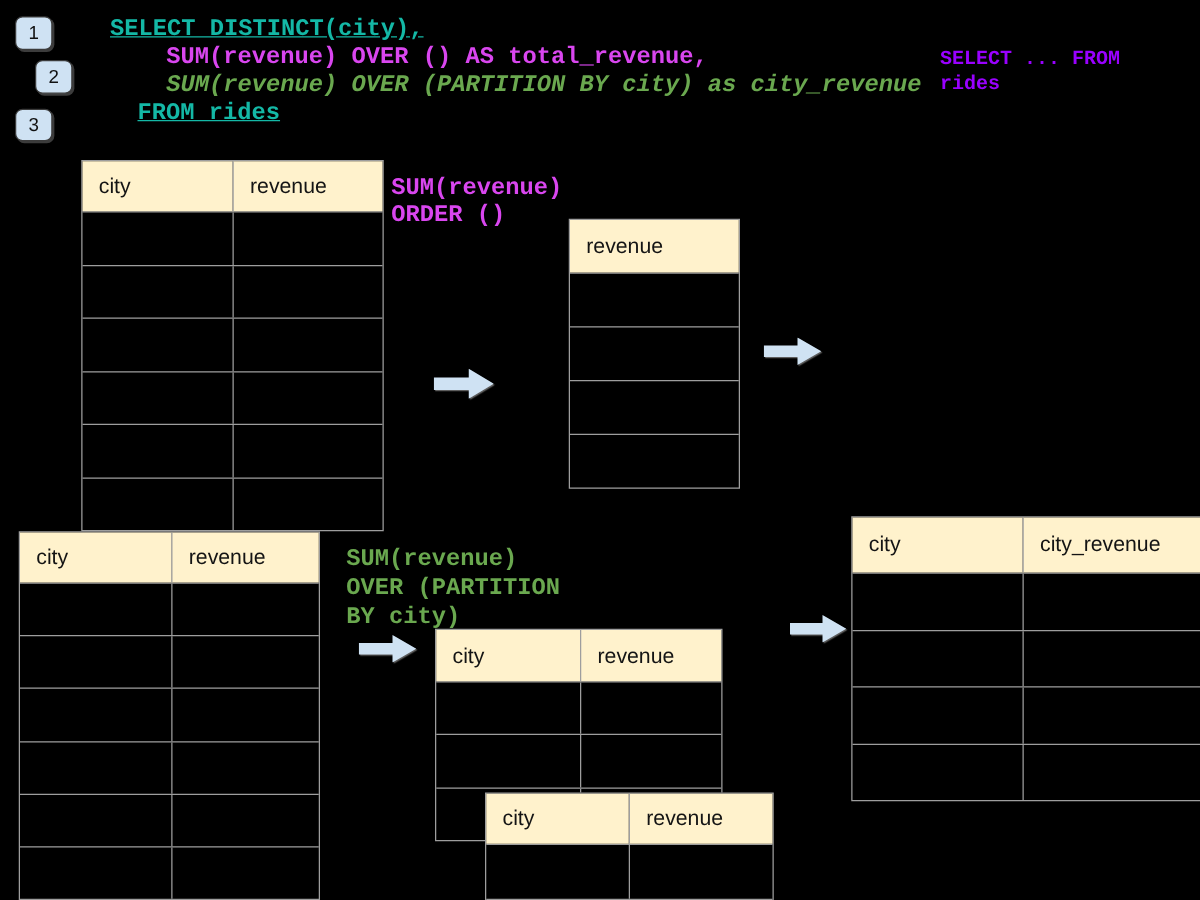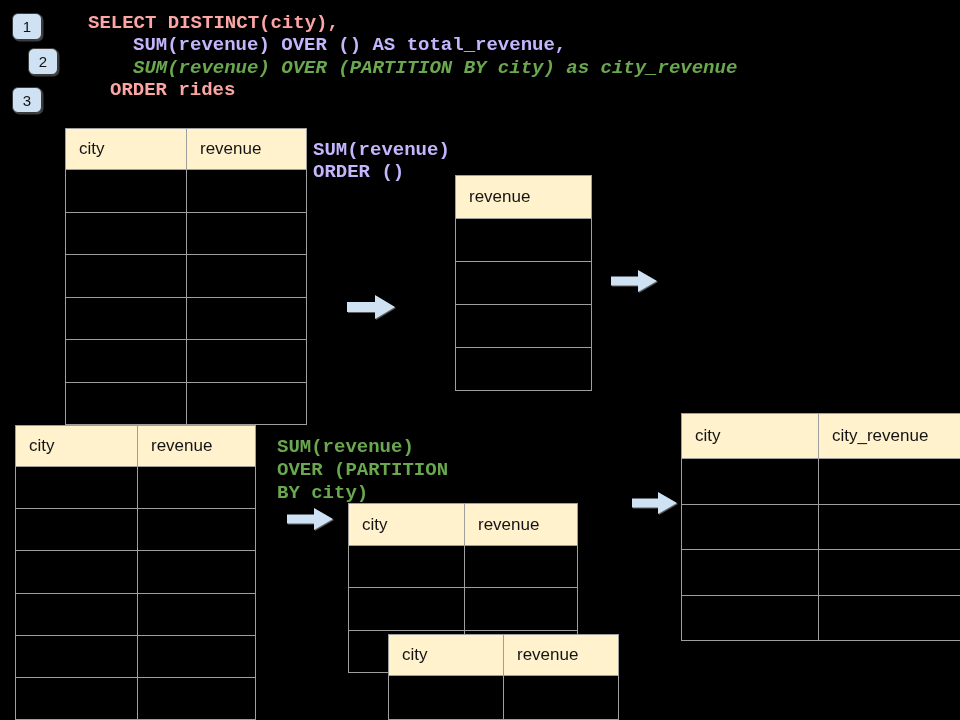--- a/index.html
+++ b/index.html
@@ -8,22 +8,22 @@
     font-family:"Liberation Sans",sans-serif;
   }
   .canvas{position:absolute;inset:0;width:960px;height:720px;background:#000;}
 
   
   .code{
     position:absolute;white-space:pre;
     font-family:"Liberation Mono","DejaVu Sans Mono",monospace;
     font-weight:bold;font-size:19px;line-height:22px;
   }
-  .c-purple{color:#fca5a5;}
-  .c-red{color:#c4b5fd;}
+  .c-purple{color:#14b8a6;text-decoration:underline;}
+  .c-red{color:#d946ef;}
   .c-green{color:#6aa84f;}
   .note{
     position:absolute;left:752px;top:37px;white-space:pre;
     font-family:"Liberation Mono","DejaVu Sans Mono",monospace;
     font-weight:bold;font-size:16px;line-height:20px;color:#9900ff;
   }
 
   
   .badge{
     position:absolute;width:28px;height:25px;background:#cfe2f3;
@@ -78,22 +78,23 @@
   <div class="badge b2">
     <span>2</span>
   </div>
   <div class="badge b3">
     <span>3</span>
   </div>
 
   <div class="code c-purple" style="left:88px;top:12px;">SELECT DISTINCT(city),</div>
   <div class="code c-red" style="left:133px;top:34px;">SUM(revenue) OVER () AS total_revenue,</div>
   <div class="code c-green" style="left:133px;top:57px;font-style:italic;">SUM(revenue) OVER (PARTITION BY city) as city_revenue</div>
-  <div class="code c-purple" style="left:110px;top:79px;">ORDER rides</div>
-
+  <div class="code c-purple" style="left:110px;top:79px;">FROM rides</div>
+
+  <div class="note"><span>SELECT ... FROM</span><br><span>rides</span></div>
 
   <div class="code c-red" style="left:313px;top:139px;"><span>SUM(revenue)</span><br><span>ORDER ()</span></div>
 
   <div class="code c-green" style="left:277px;top:436px;line-height:23px;"><span>SUM(revenue)</span><br><span>OVER (PARTITION</span><br><span>BY city)</span></div>
 
   <div class="ttable t-src-top">
       <div class="trow thead">
         <div class="tcell hcell" style="width: 120px;">city</div>
         <div class="tcell hcell" style="width: 120px;">revenue</div>
       </div>

